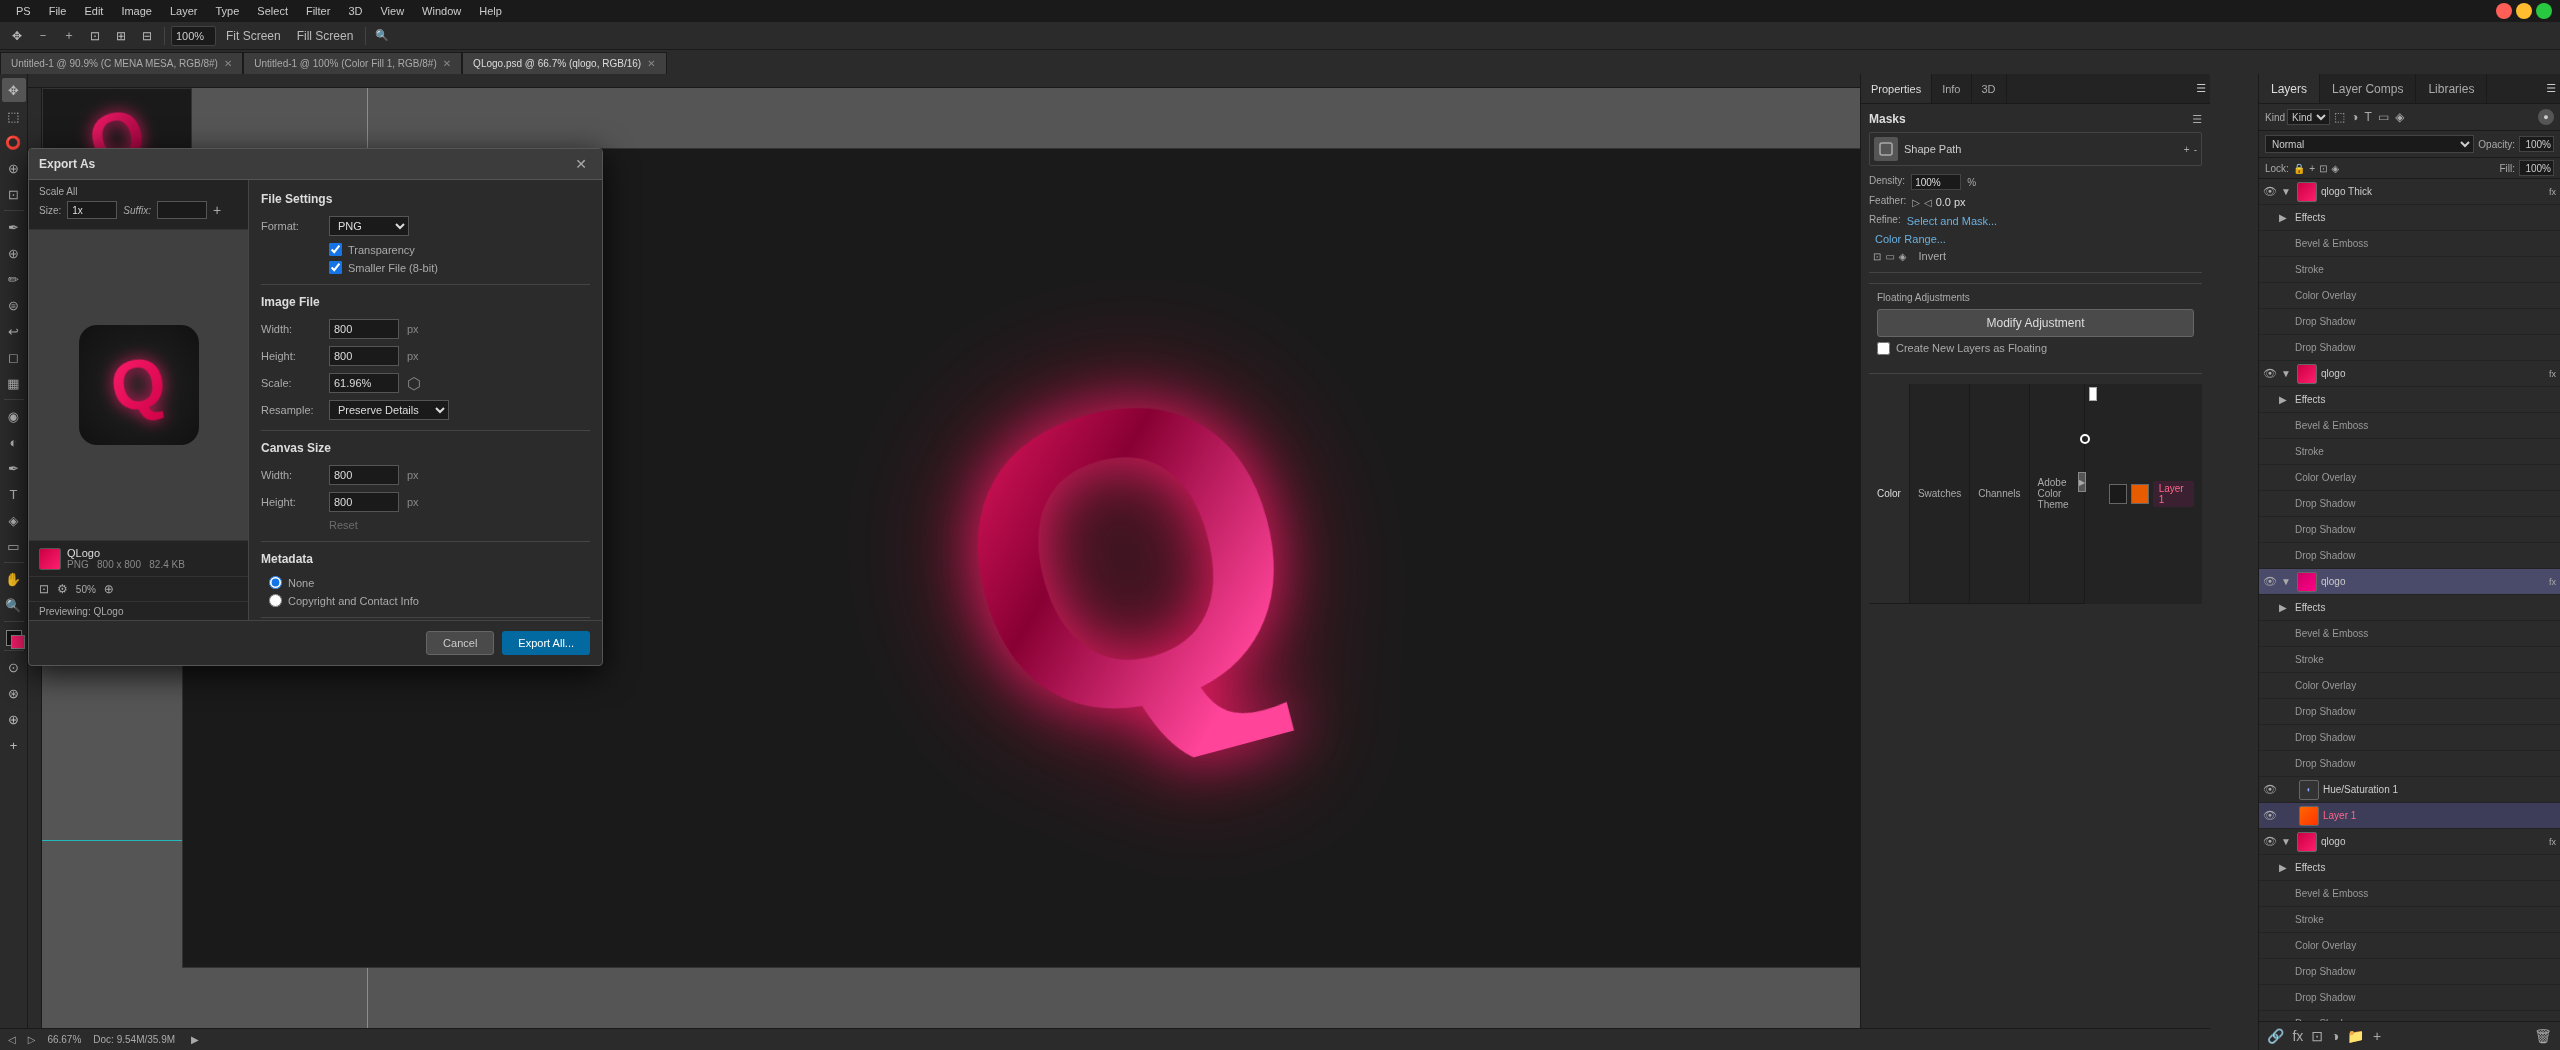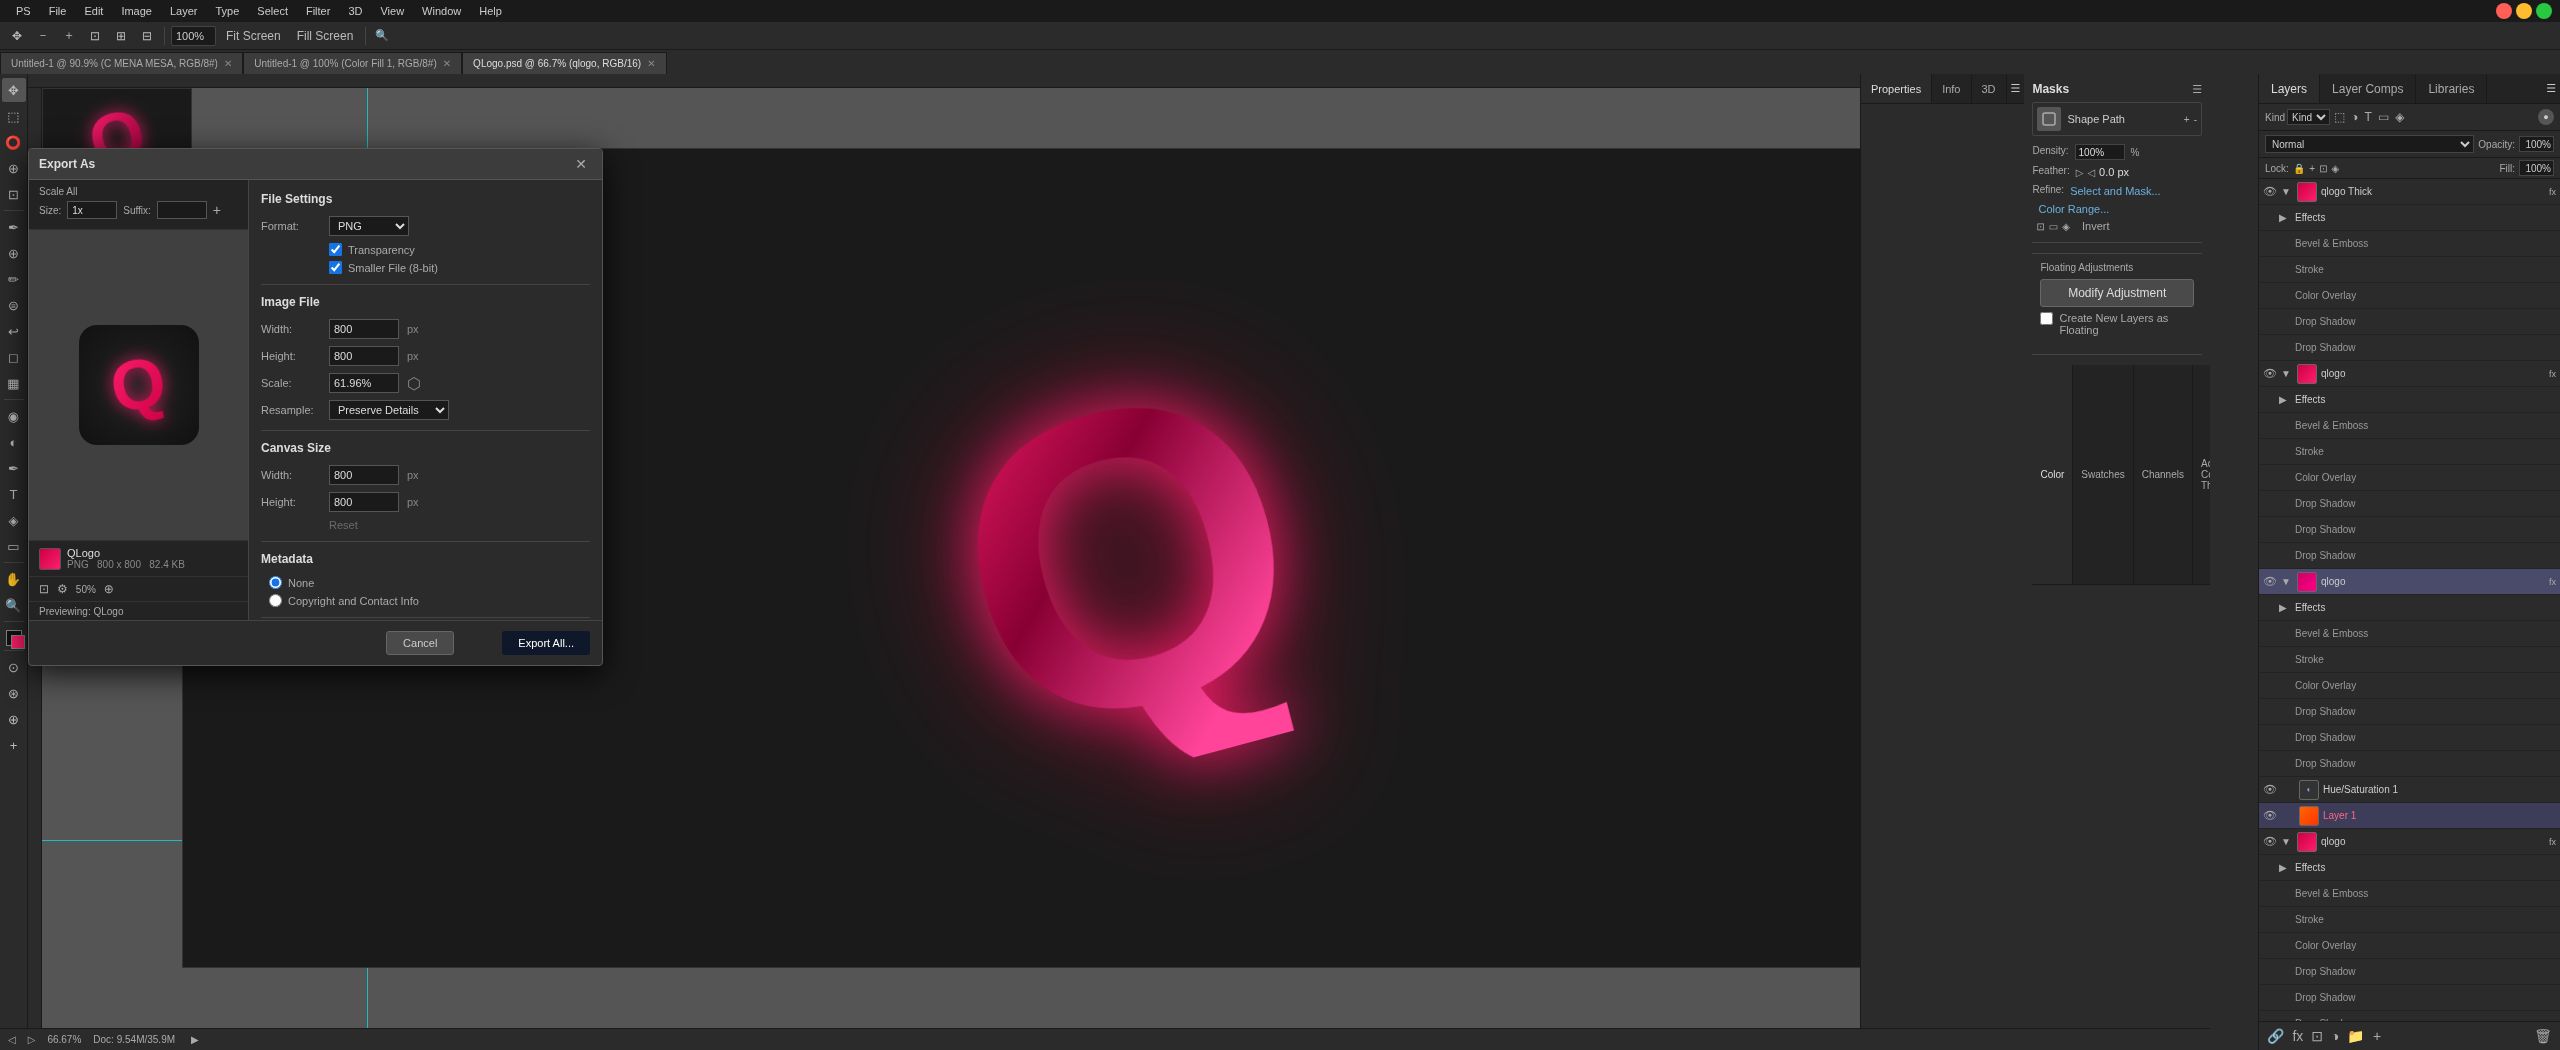--- a/index.html
+++ b/index.html
@@ -439,23 +439,22 @@
       font-size: 11px;
       cursor: pointer;
       border: none;
     }
     .btn-cancel {
       background: #4a4a4a;
       color: #ccc;
       border: 1px solid #666;
     }
     .btn-primary {
-      background: #0f172a;
+      background: #0369a1;
       color: #fff;
-      margin-left: 40px;
     }
 
     
     .right-panels {
       position: absolute;
       top: 74px; right: 0;
       width: 302px;
       bottom: 0;
       background: #2b2b2b;
       border-left: 1px solid #1a1a1a;
@@ -599,21 +598,21 @@
     
     .properties-panel {
       width: 350px;
       position: absolute;
       right: 350px;
       top: 74px;
       bottom: 0;
       background: #2b2b2b;
       border-left: 1px solid #1a1a1a;
       display: flex;
-      flex-direction: row;
+      flex-direction: column;
       z-index: 96;
     }
     .prop-tabs {
       display: flex;
       background: #232323;
       border-bottom: 1px solid #1a1a1a;
       height: 30px;
       flex-shrink: 0;
     }
     .prop-tab {
@@ -863,21 +862,21 @@
       <span class="dialog-close">✕</span>
     </div>
     <div class="dialog-body">
 
       <div class="dialog-preview">
         <div class="preview-scale">
           <div class="preview-scale-label">Scale All</div>
           <div class="scale-row">
             <span style="color:#aaa;font-size:10px;">Size:</span>
             <input class="scale-input" type="text" value="1x" style="">
-            <span style="color:#aaa;font-size:10px;">Suffix:</span>
+            <span style="color:#aaa;font-size:10px;font-style:italic;">Suffix:</span>
             <input class="scale-suffix-input" type="text" value="" style="">
             <span style="color:#aaa;font-size:14px;cursor:pointer;">+</span>
           </div>
         </div>
         <div class="preview-image">
           <div class="q-logo-preview">
             <div class="q-letter-preview">Q</div>
           </div>
         </div>
         <div class="preview-info">

